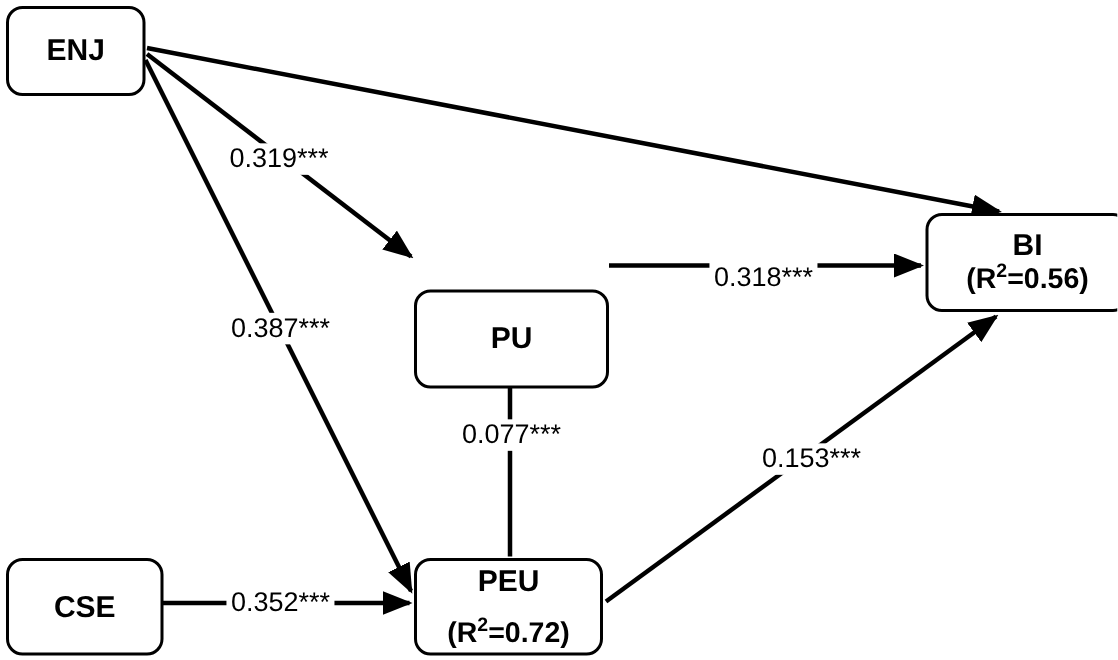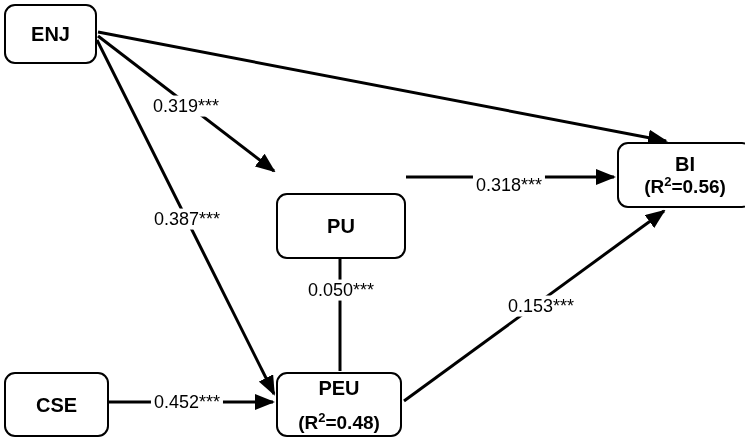--- a/index.html
+++ b/index.html
@@ -83,40 +83,40 @@
     <line x1="98" y1="32" x2="666" y2="141" marker-end="url(#ah)"></line>
     <line x1="97" y1="40" x2="274" y2="394" marker-end="url(#ah)"></line>
     <line x1="98" y1="402" x2="273" y2="402" marker-end="url(#ah)"></line>
     <line x1="340" y1="371" x2="340" y2="214" marker-end="url(#ah)"></line>
     <line x1="406" y1="177" x2="614" y2="177" marker-end="url(#ah)"></line>
     <line x1="404" y1="401" x2="664" y2="211" marker-end="url(#ah)"></line>
   </svg>
 
   <div class="plabel" style="left:186px; top:106px;">0.319***</div>
   <div class="plabel" style="left:187px; top:219px;">0.387***</div>
-  <div class="plabel" style="left:187px; top:402px;">0.452***</div>
-  <div class="plabel" style="left:341px; top:290px;">0.050***</div>
+  <div class="plabel" style="left:187px; top:402px;">0.352***</div>
+  <div class="plabel" style="left:341px; top:290px;">0.077***</div>
   <div class="plabel" style="left:509px; top:185px;">0.318***</div>
   <div class="plabel" style="left:541px; top:306px;">0.153***</div>
 
   <div class="node" style="left:4px; top:4px; width:93px; height:60px;">
     <div class="nlabel">ENJ</div>
   </div>
 
   <div class="node" style="left:4px; top:372px; width:105px; height:65px;">
     <div class="nlabel">CSE</div>
   </div>
 
   <div class="node" style="left:276px; top:145px; width:130px; height:66px;margin-top:48px;">
     <div class="nlabel">PU</div>
   </div>
 
   <div class="node" style="left:276px; top:372px; width:126px; height:65px;gap:12px;">
     <div class="nlabel">PEU</div>
-    <div class="nr2"><span>(R</span><sup>2</sup><span>=0.48)</span></div>
+    <div class="nr2"><span>(R</span><sup>2</sup><span>=0.72)</span></div>
   </div>
 
   <div class="node" style="left:617px; top:142px; width:136px; height:66px;">
     <div class="nlabel">BI</div>
     <div class="nr2"><span>(R</span><sup>2</sup><span>=0.56)</span></div>
   </div>
 
 </div>
 
 </body></html>

